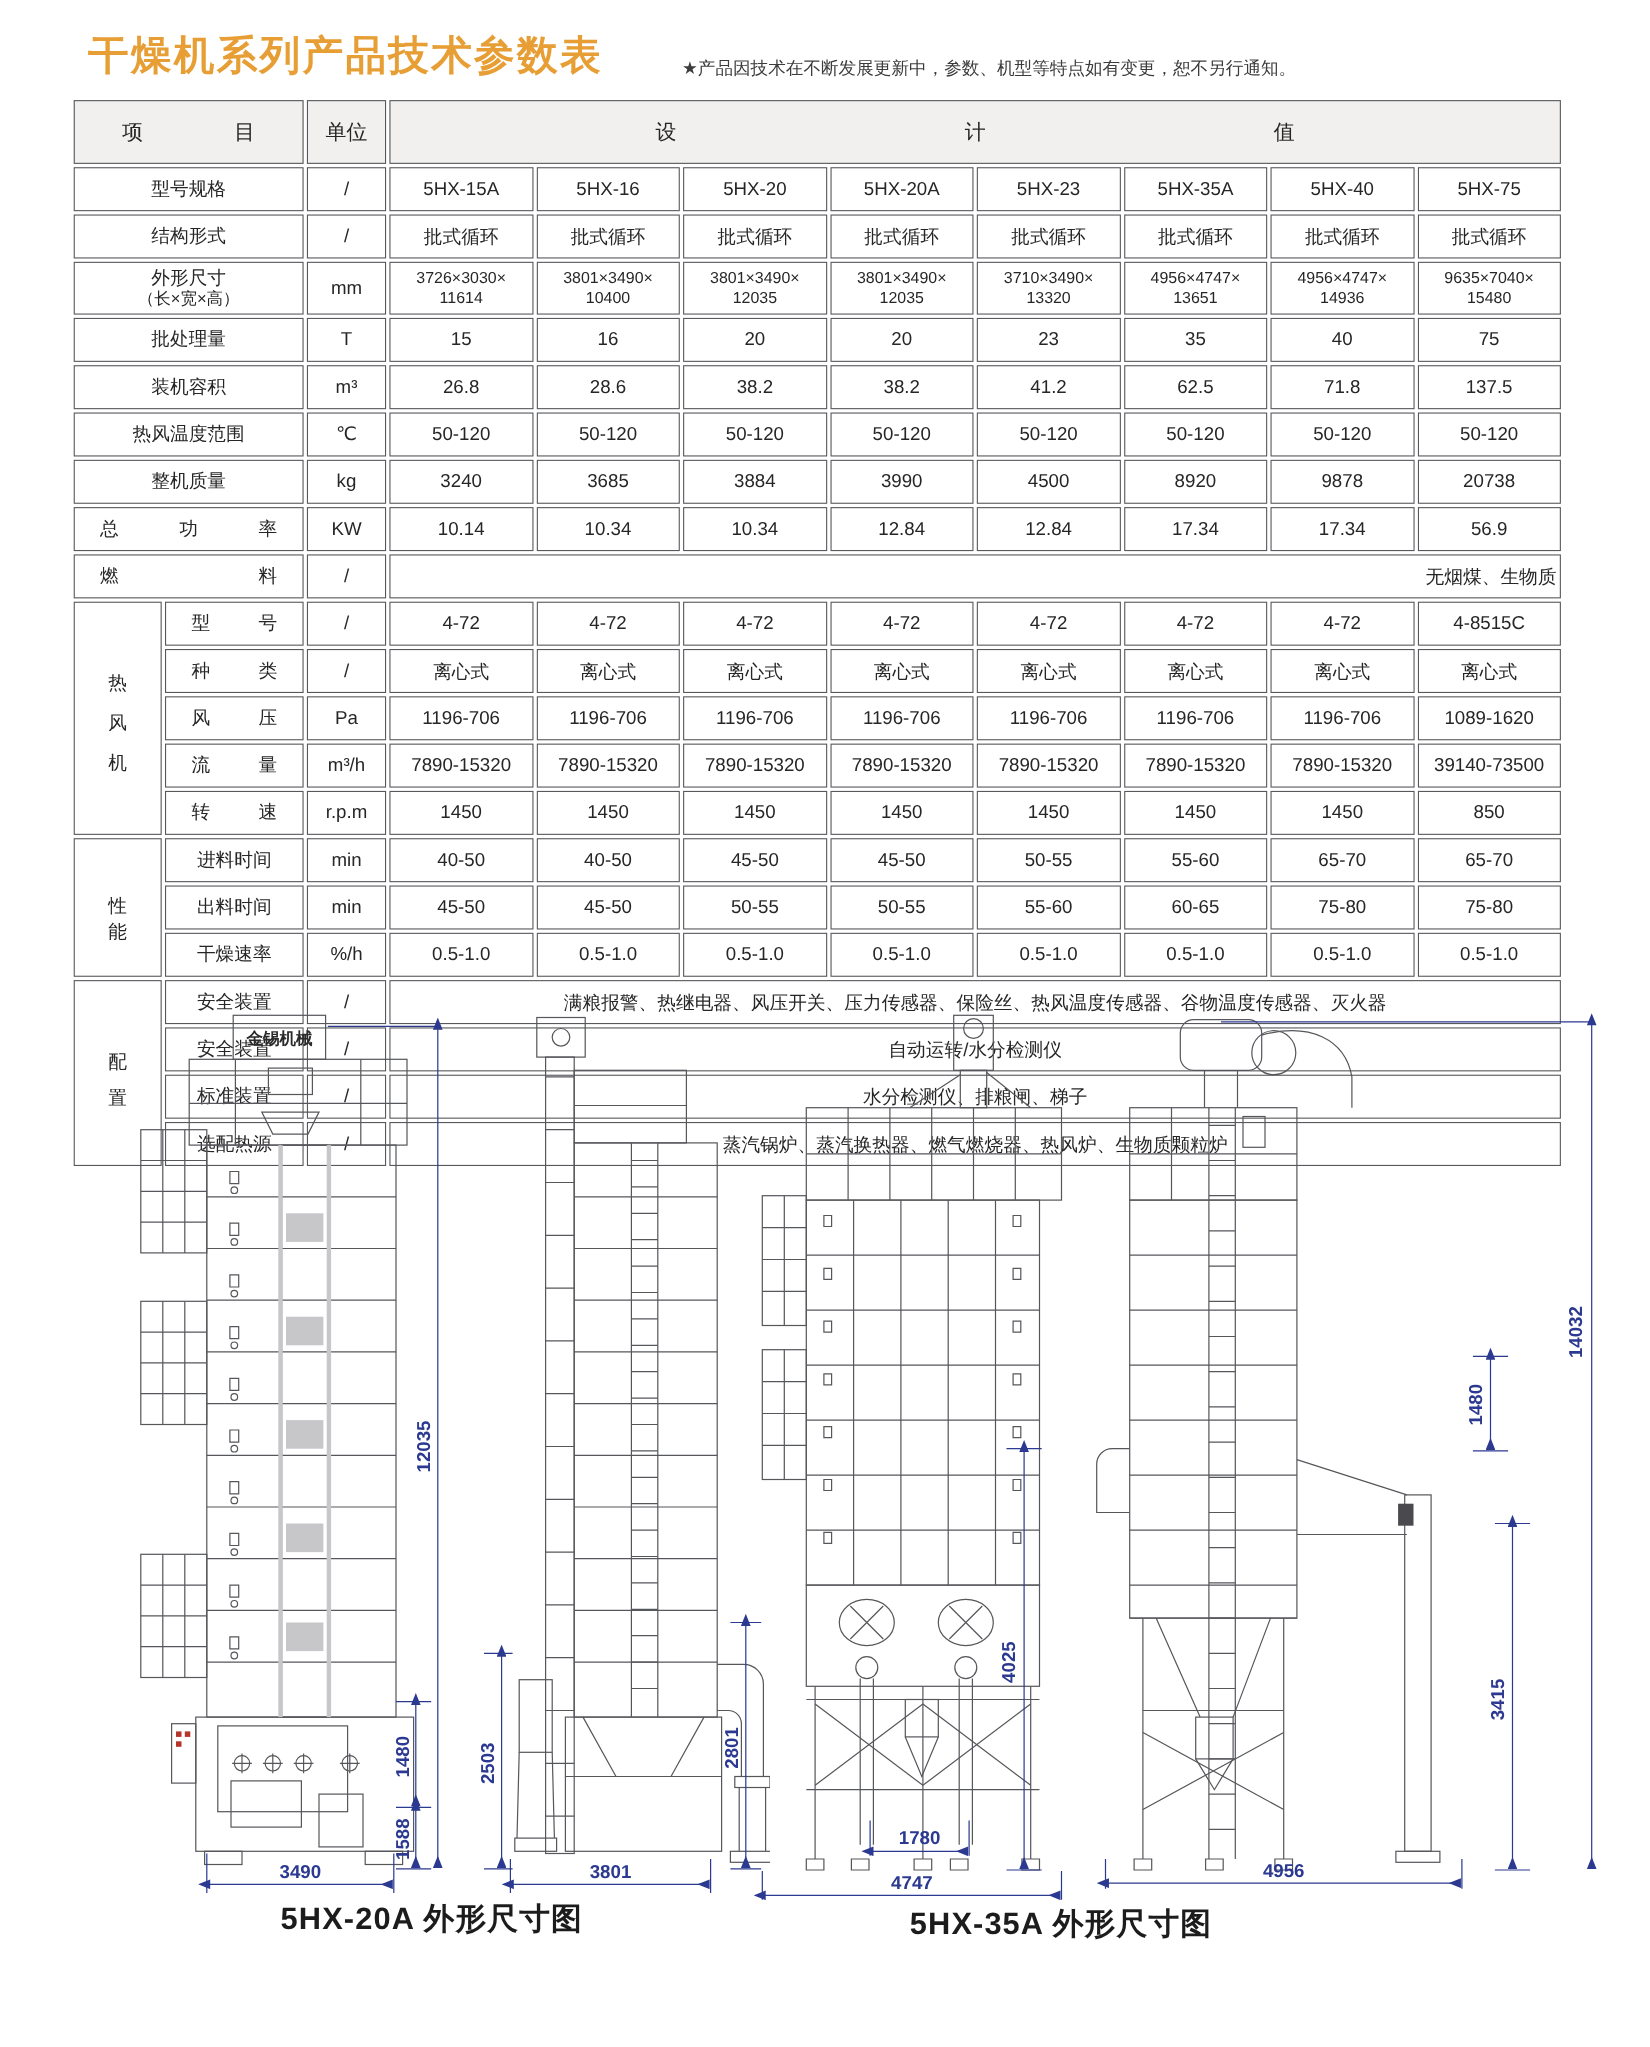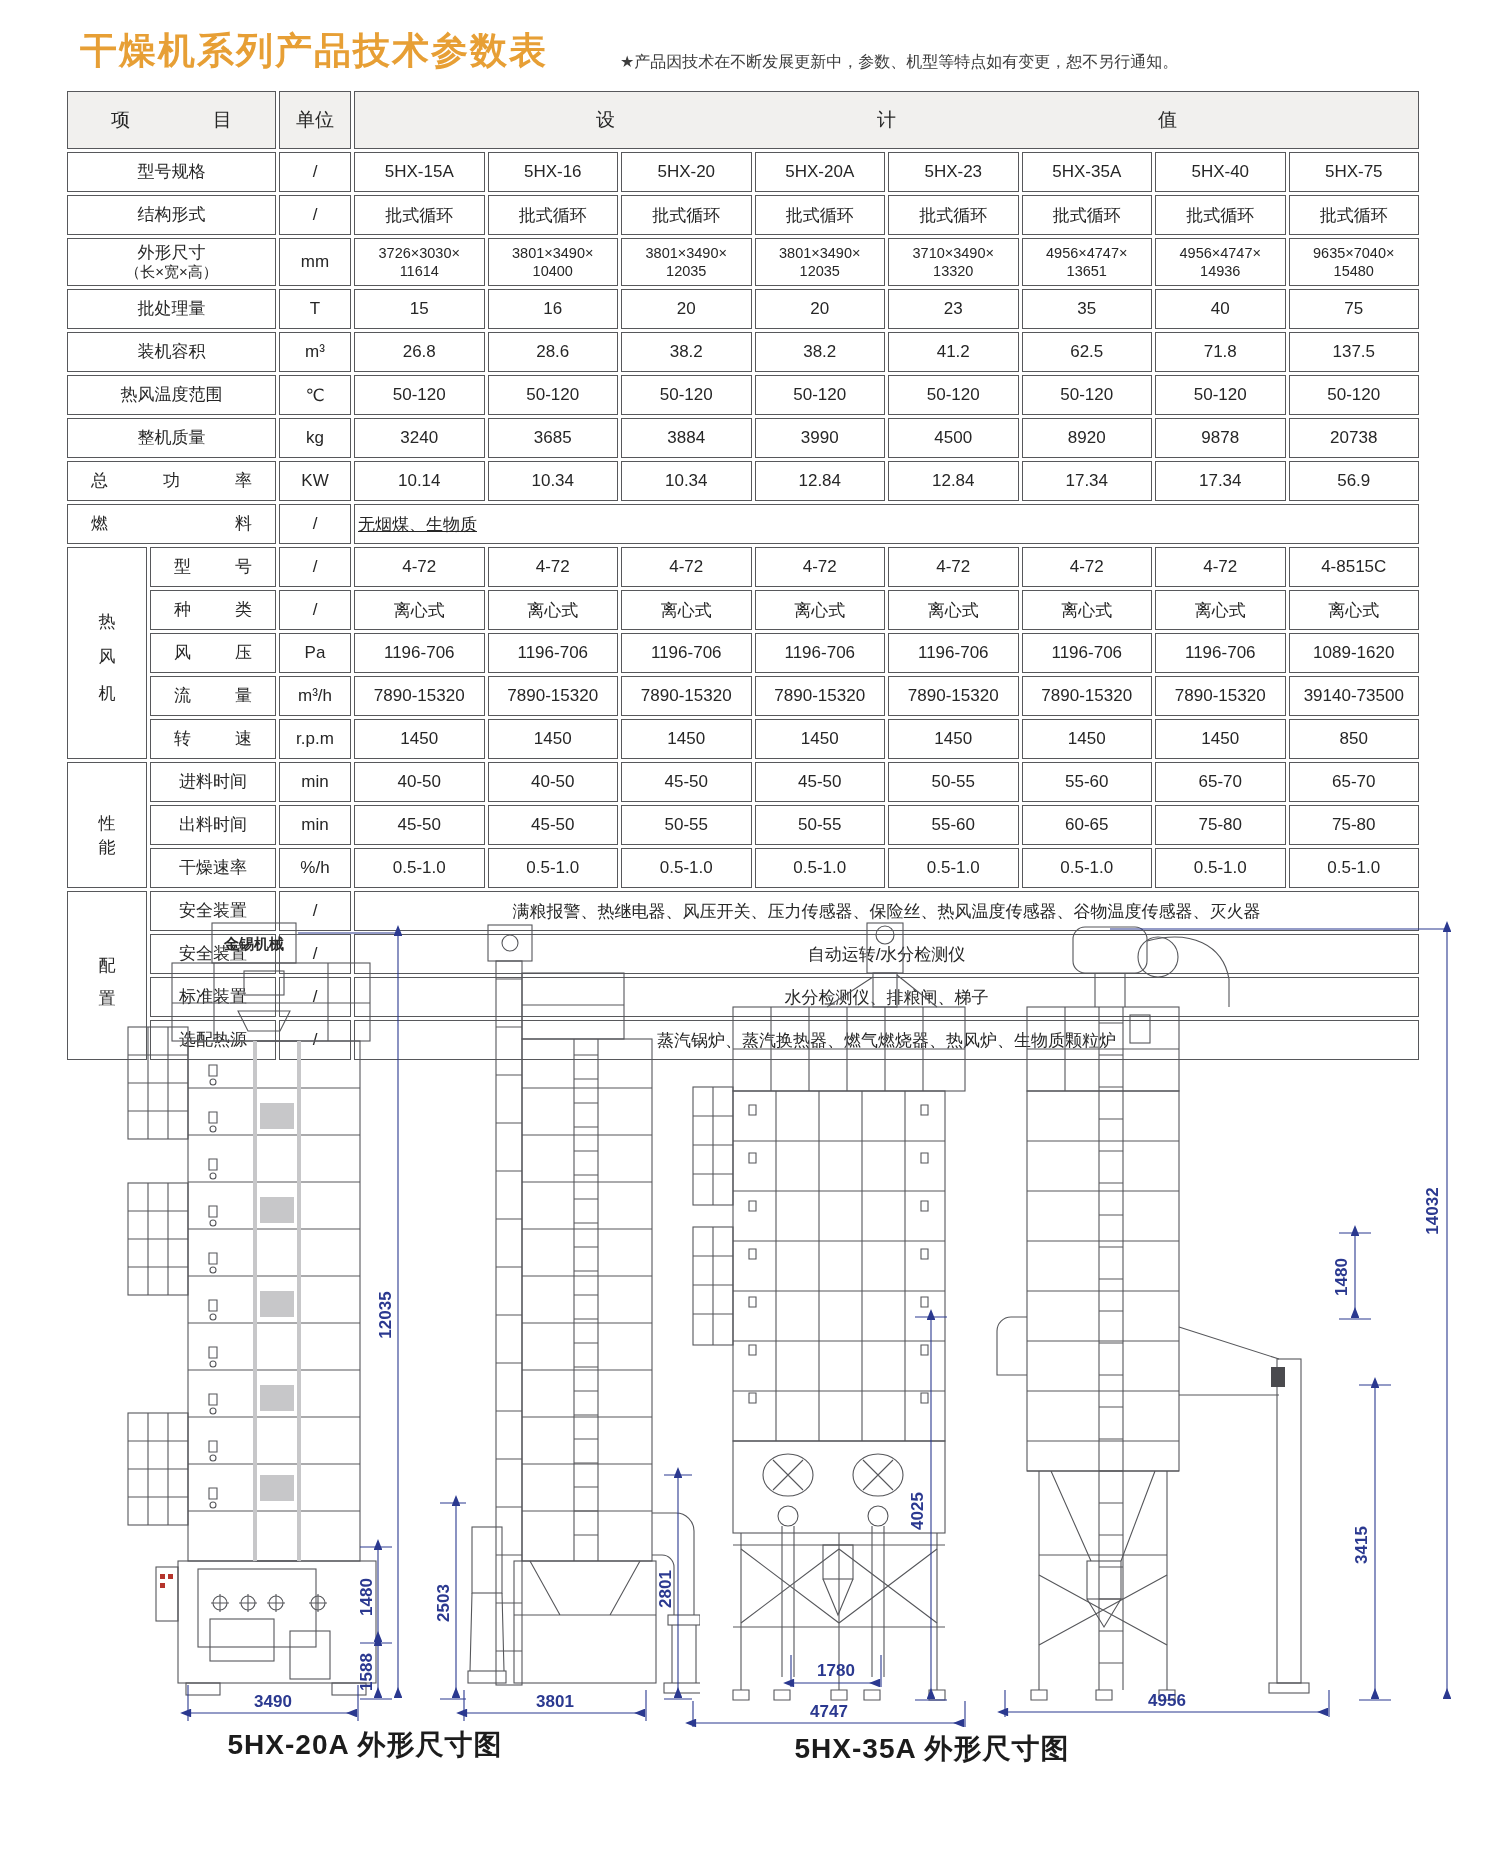--- a/index.html
+++ b/index.html
@@ -15,29 +15,29 @@
              vertical-align:middle;font-size:17px;color:#262626;padding:2px 3px;overflow:hidden;}
   table.spec thead th{background:#F1F0EE;font-size:19px;font-weight:normal;height:52px;}
   table.spec tbody tr{height:40px;}
   table.spec tbody tr.tall{height:48px;}
   .lbl{font-size:18px;line-height:1.2;}
   .lbl .sub{font-size:15px;}
   .unit{font-size:16px;}
   .val{font-size:17px;}
   .val.dims div{font-size:14.5px;line-height:1.25;}
   .spanv{text-align:left;padding-left:12px;font-size:18px;}
-  .spanv.center{text-align:left;text-decoration:underline;}
+  .spanv.center{text-align:right;}
   .vlabel{font-size:19px;writing-mode:vertical-rl;text-orientation:upright;text-align:center;padding:0;}
   .sw{display:flex;justify-content:space-between;padding:0 20px;}
   .hd-item .sw{padding:0 40px;}
   .hd-dv .sw{padding:0 238px;}
   
   .draw{position:absolute;}
   .draw text{font-family:"Liberation Sans","DejaVu Sans",sans-serif;}
-  .caption{position:absolute;font-size:28px;font-weight:bold;color:#1c1c1c;text-align:center;letter-spacing:1px;}
+  .caption{position:absolute;font-size:28px;font-weight:bold;color:#1c1c1c;text-align:right;letter-spacing:1px;}
   .cap-left{left:200px;top:1726px;width:330px;}
   .cap-right{left:762px;top:1730px;width:340px;}
 </style>
 </head>
 <body>
 
 <div class="page">
 
   <div class="title">干燥机系列产品技术参数表</div>
   <div class="note">★产品因技术在不断发展更新中，参数、机型等特点如有变更，恕不另行通知。</div>

